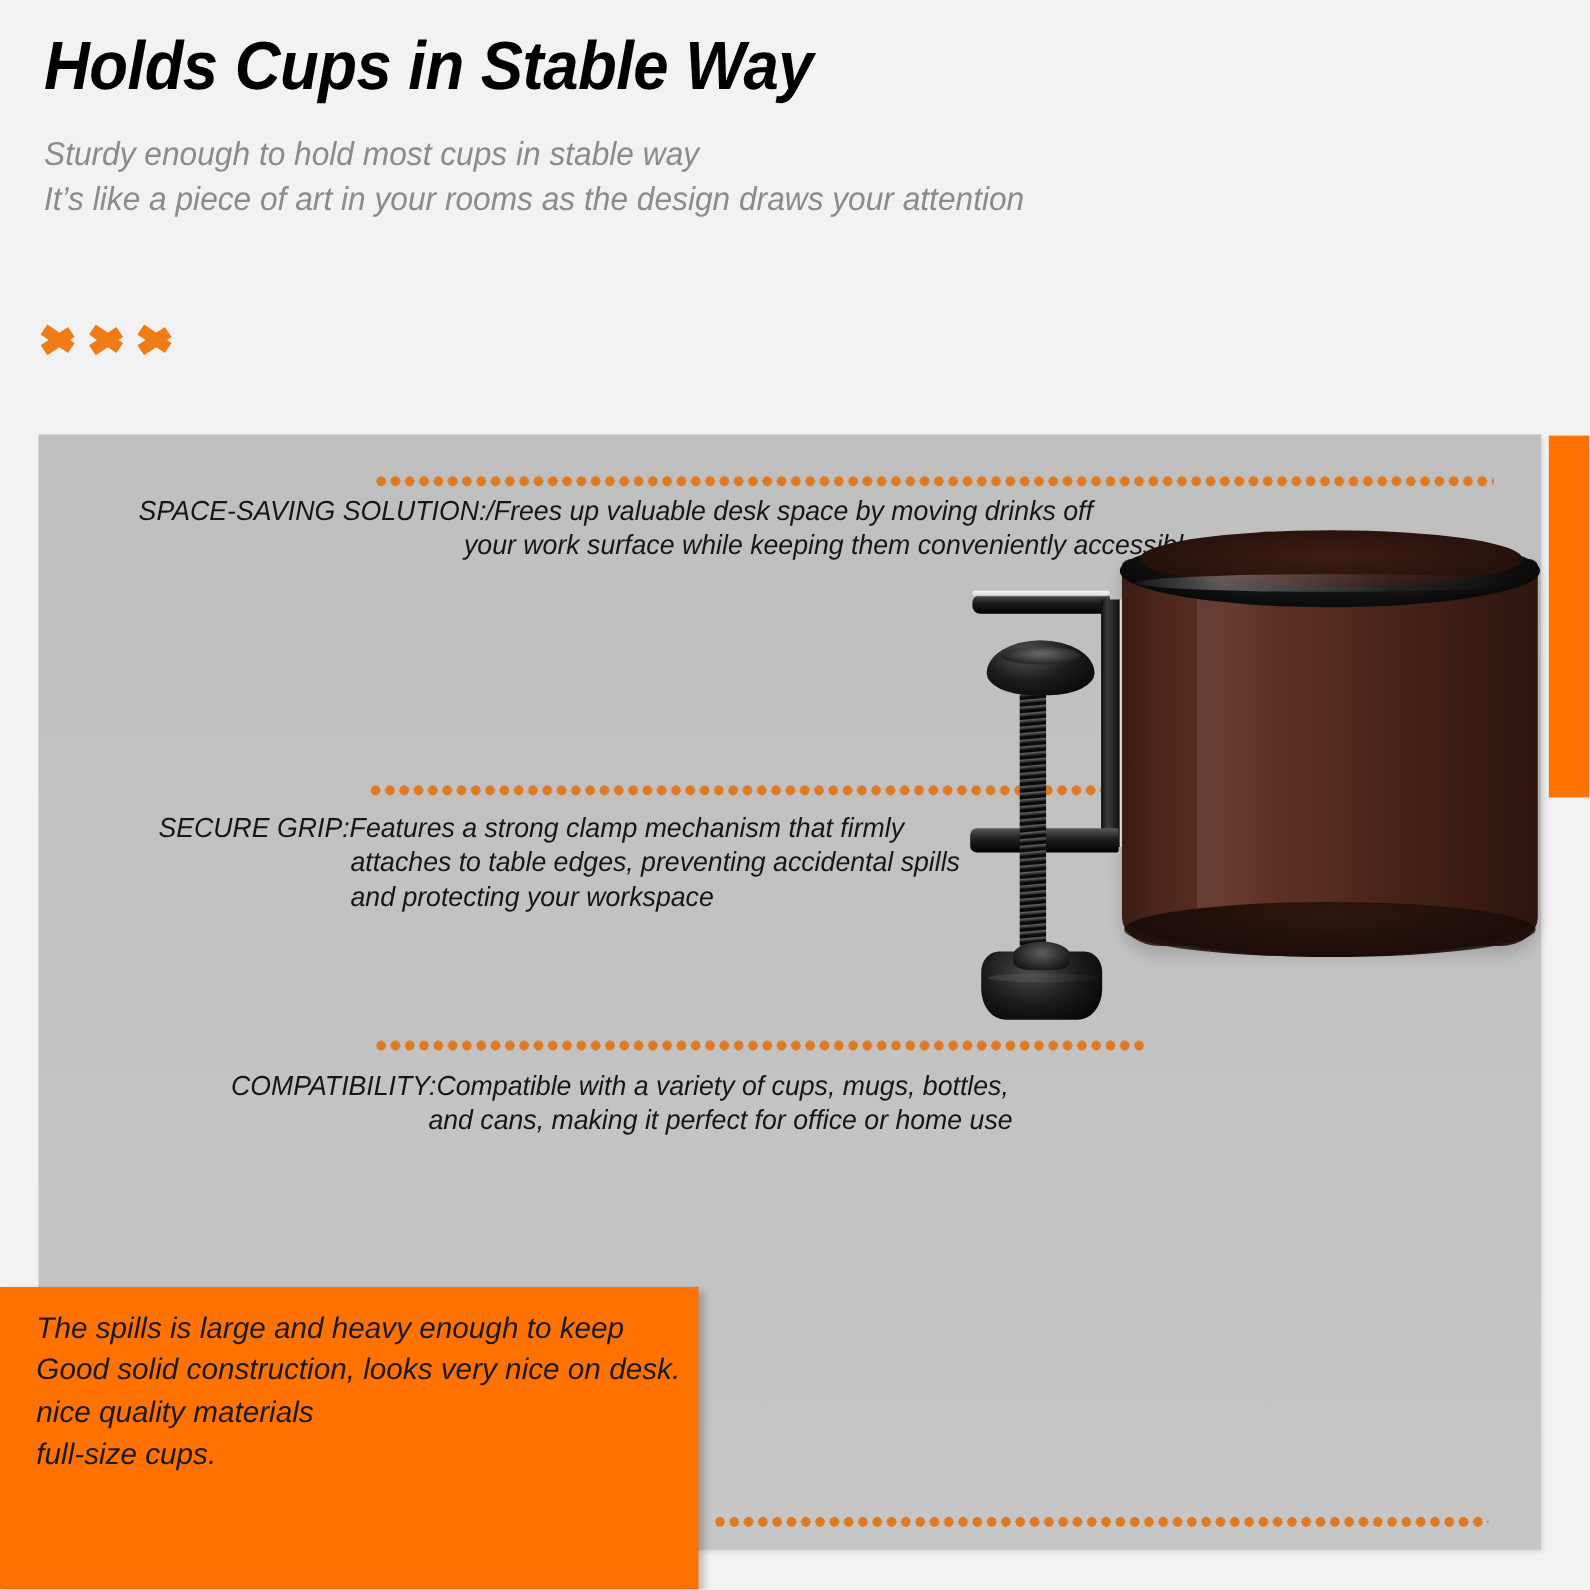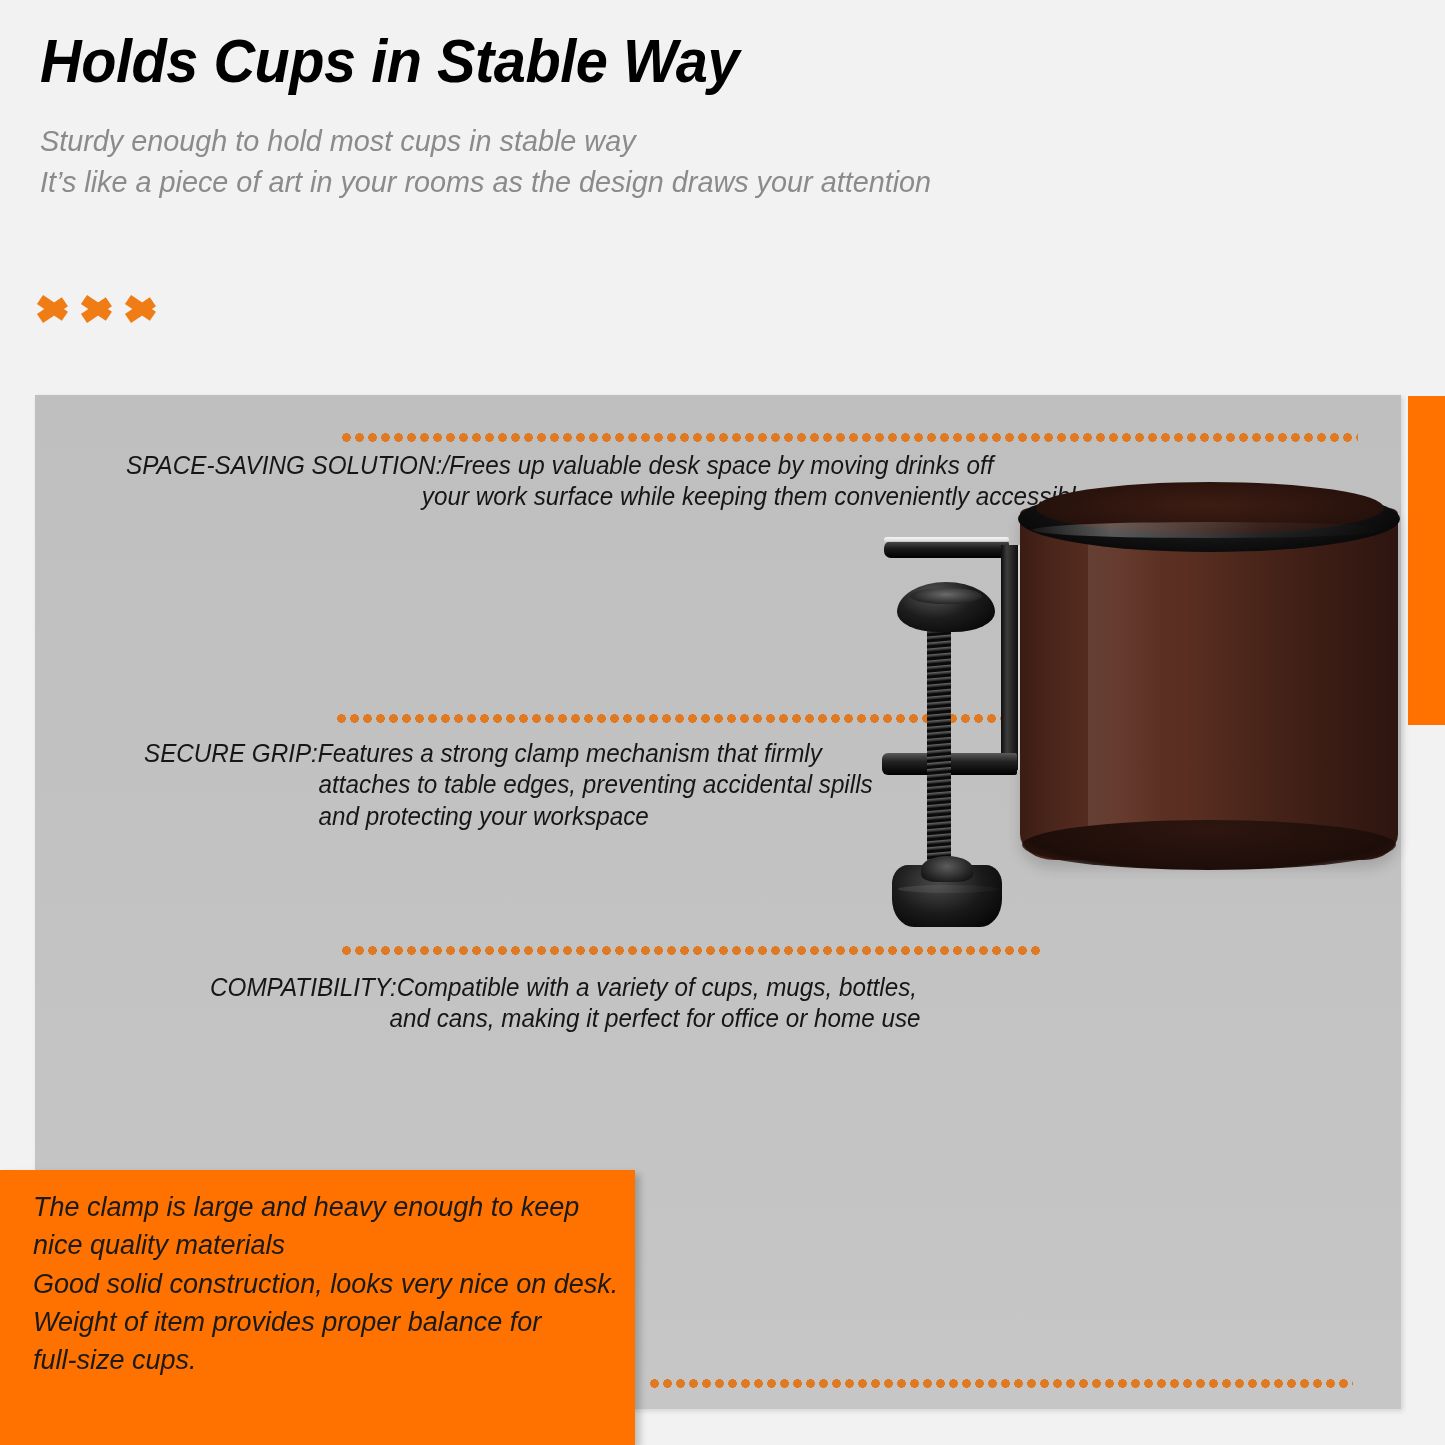--- a/index.html
+++ b/index.html
@@ -394,21 +394,20 @@
     <div class="cup-rim-hl"></div>
     <div class="cup-bottom"></div>
     <div class="clamp-mid-plate"></div>
     <div class="screw"></div>
     <div class="knob-top"></div>
     <div class="knob-bottom"></div>
   </div>
 
   <div class="testimonial">
     <div class="testimonial-text">
-      <div>The clamp is large and heavy enough to keep</div>
+      <div>The spills is large and heavy enough to keep</div>
+      <div>Good solid construction, looks very nice on desk.</div>
       <div> nice quality materials</div>
-      <div>Good solid construction, looks very nice on desk.</div>
-      <div>Weight of item provides proper balance for</div>
       <div>full-size cups.</div>
     </div>
   </div>
 
 </div>
 
 </body></html>

